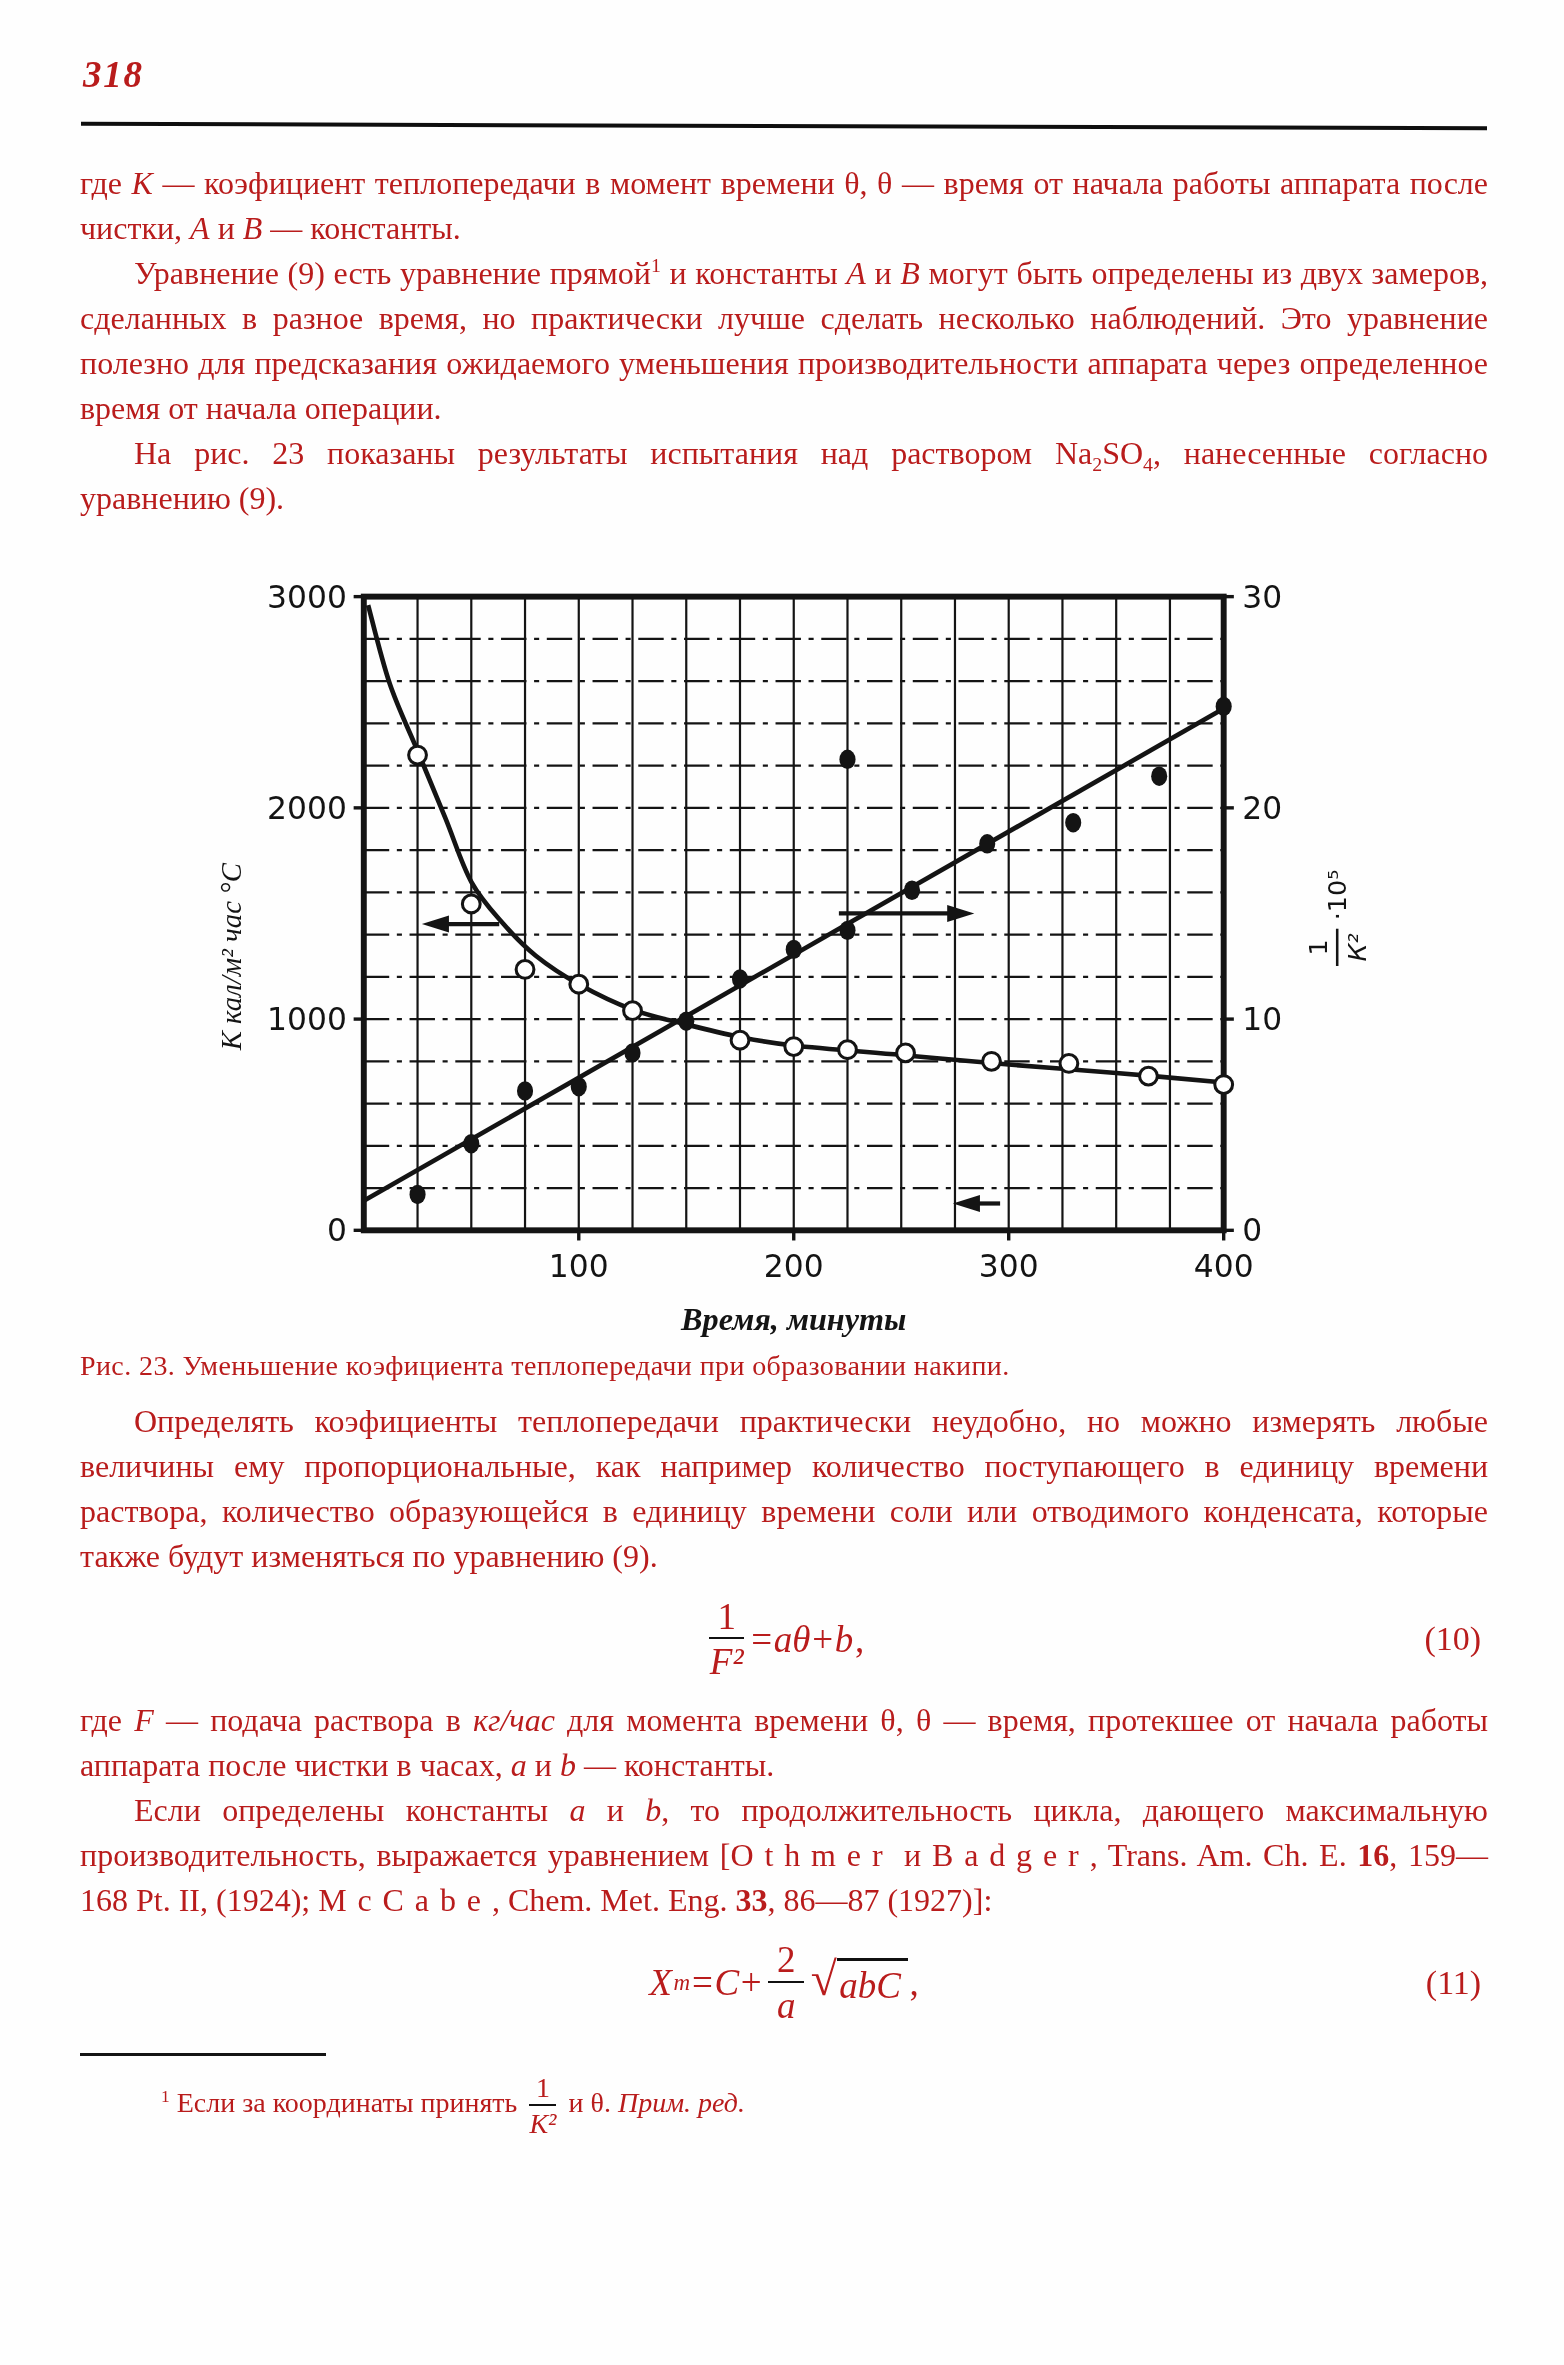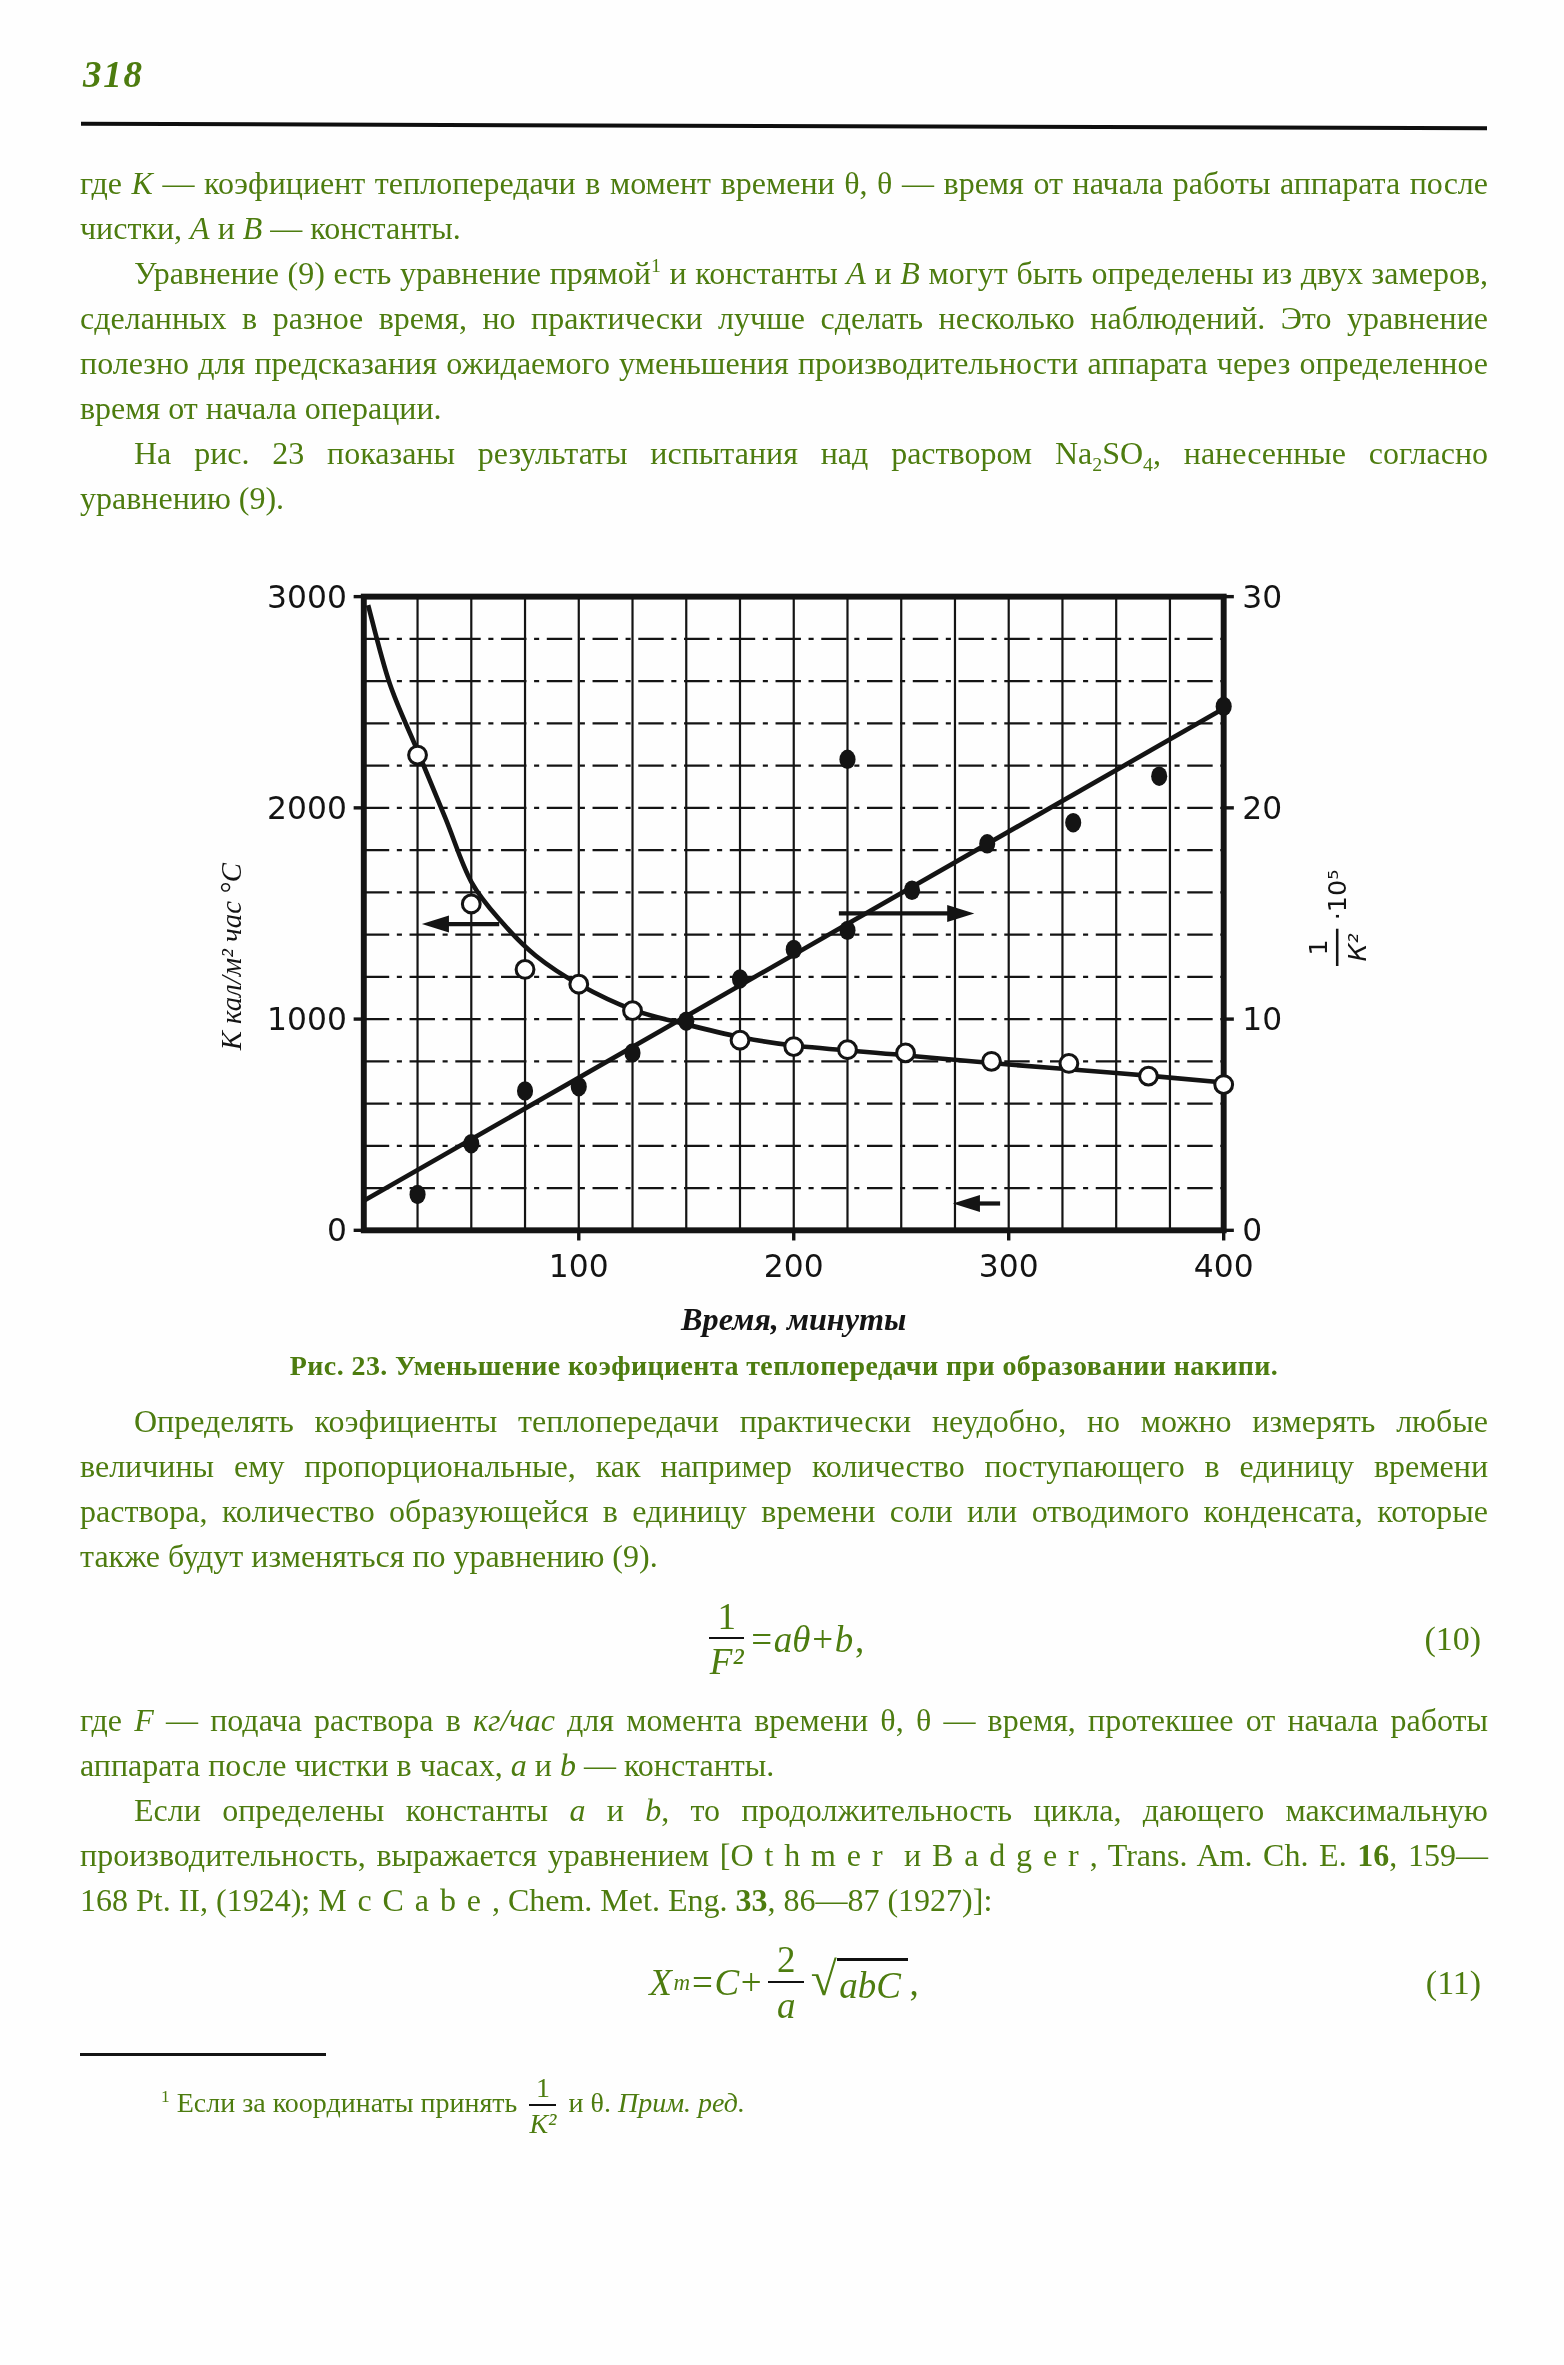--- a/index.html
+++ b/index.html
@@ -1,18 +1,18 @@
 <!DOCTYPE html>
 <html style="font-size:13.6px"><head>
 <meta charset="utf-8">
 <style>
   html,body{margin:0;padding:0;background:#e8e8e4;}
   .page{
     position:relative;width:1565px;height:2366px;margin:0 auto;
-    background:#fefefe;color:#4d7c0f;
+    background:#fefefe;color:#b91c1c;
     font-family:"Liberation Serif","DejaVu Serif",serif;
     overflow:hidden;
   }
   .pagenum{position:absolute;left:83px;top:53px;font-size:37px;font-style:italic;font-weight:600;letter-spacing:1.7px;}
   .runhead{position:absolute;left:0;right:0;top:49px;text-align:center;font-size:39px;font-style:italic;font-weight:600;letter-spacing:2.5px;}
   .headrule{position:absolute;left:81px;top:124px;width:1406px;height:4.2px;background:#0f0f0f;transform:rotate(0.18deg);}
   .main{position:absolute;left:80px;top:161px;width:1408px;}
   .para{margin:0;font-size:32px;line-height:45px;text-align:justify;}
   .para.indent{text-indent:54px;}
   .i{font-style:italic;text-align:right;}
@@ -22,21 +22,21 @@
   .sub{vertical-align:sub;font-size:0.62em;line-height:0;}
   .isub{vertical-align:sub;font-size:0.62em;line-height:0;font-style:italic;}
   .frac{display:inline-block;text-align:center;vertical-align:middle;line-height:1.02;margin:0 5.1px;}
   .frac .fn{display:block;border-bottom:2.5px solid #101010;padding:0 8.5px 1.7px;}
   .frac .fd{display:block;padding-top:4px;font-style:italic;}
   .sqrt{display:inline-flex;align-items:flex-start;vertical-align:middle;}
   .sqrt .rad{font-size:1.28em;line-height:1;transform:translateY(-1.7px);}
   .sqrt .vinc{border-top:3.4px solid #101010;font-style:italic;padding:2.5px 6.8px 0 2.5px;}
   .figure{margin:12px 0 17px 0;}
   .figure svg{display:block;}
-  .figcaption{margin-top:12px;text-align:center;font-size:28px;font-weight:700;letter-spacing:0.4px;}
+  .figcaption{margin-top:12px;text-align:left;font-size:28px;font-weight:400;letter-spacing:0.4px;}
   .equation{position:relative;display:flex;justify-content:center;align-items:center;
     margin:13.6px 0 12px 0;font-size:37px;min-height:93px;}
   .eqbody{display:inline-flex;align-items:center;gap:1.7px;}
   .eqtag{position:absolute;right:6.8px;top:50%;transform:translateY(-50%);font-size:34px;}
   .footsep{margin-top:24px;width:246px;height:2.5px;background:#141414;}
   .footnote{margin:18.6px 0 0 81px;font-size:28px;line-height:39px;}
   .footnote .frac .fn{border-bottom-width:2.1px;padding:0 6px 0.8px;}
 </style>
 </head>
 <body>

